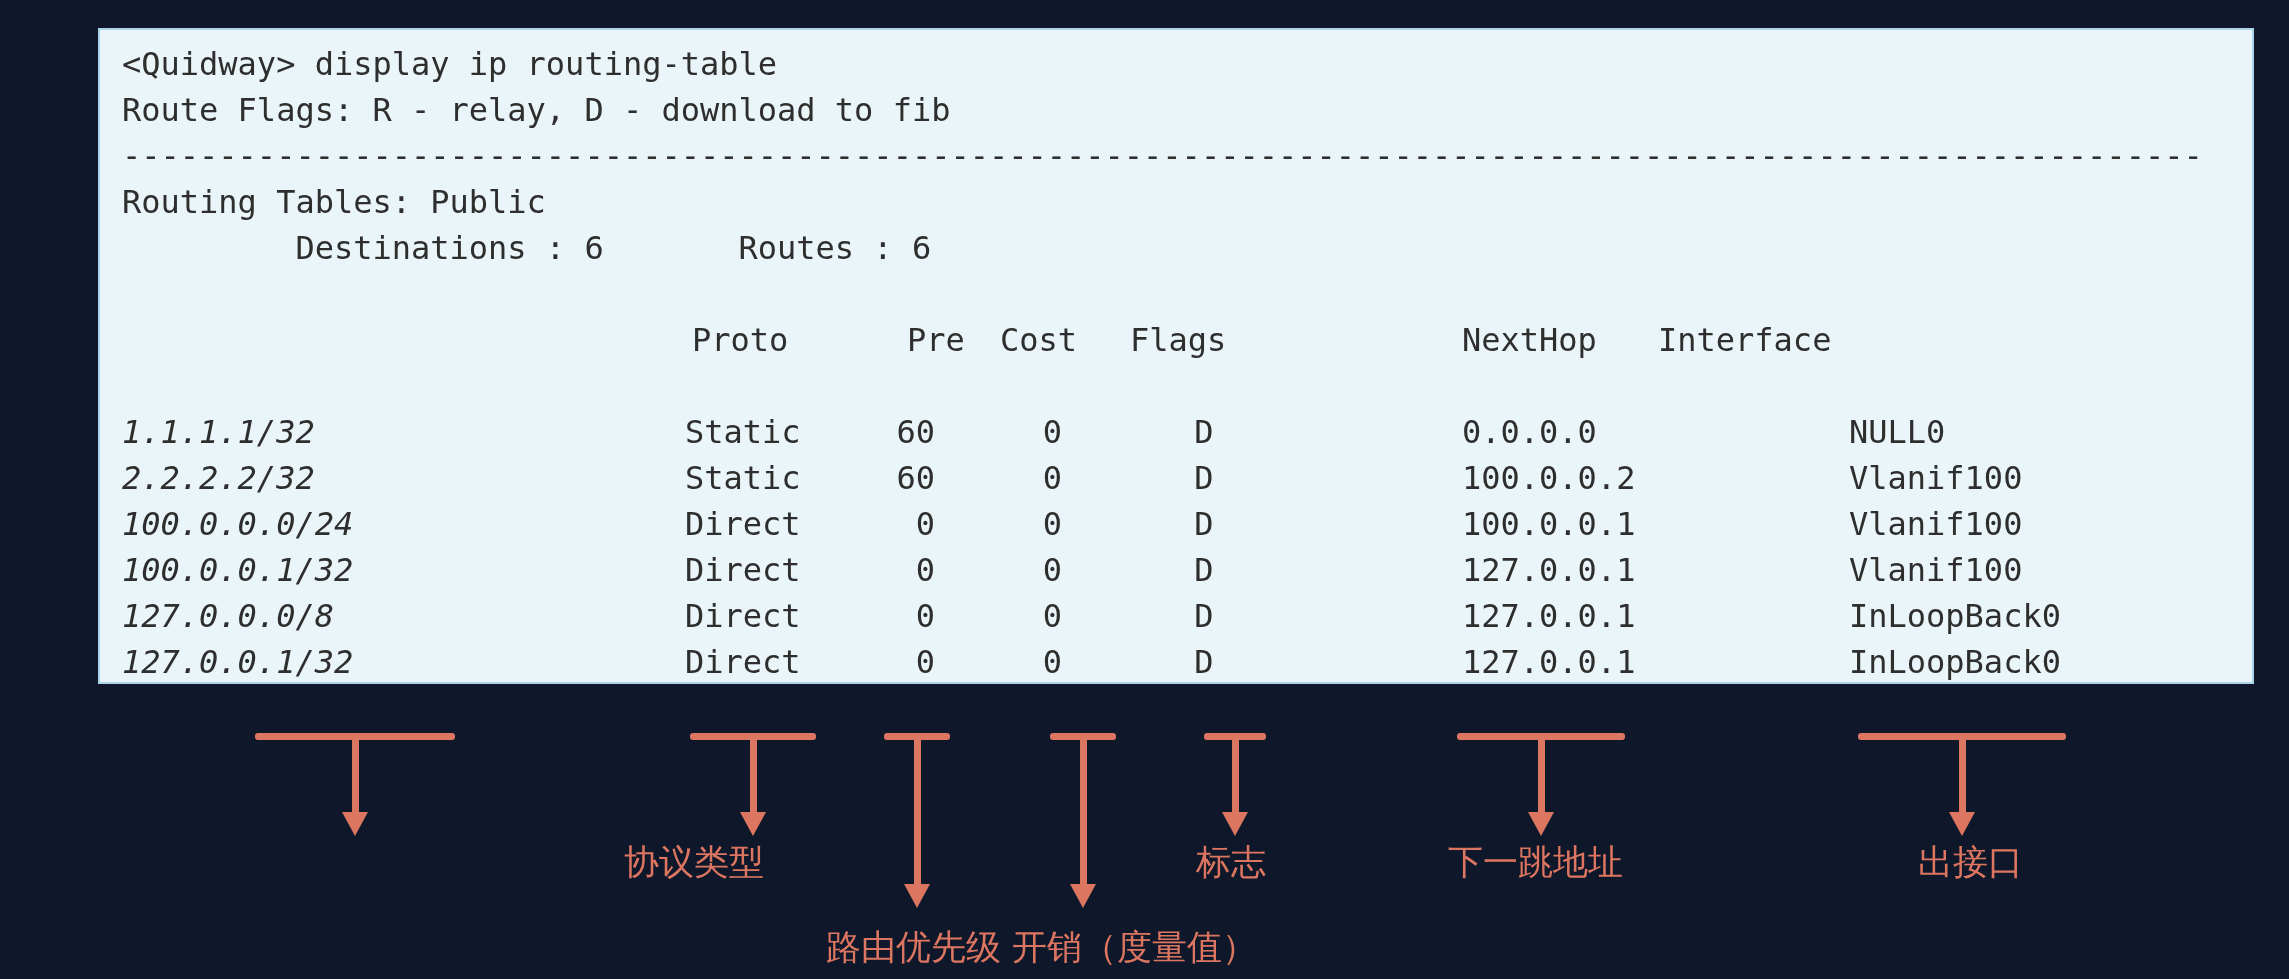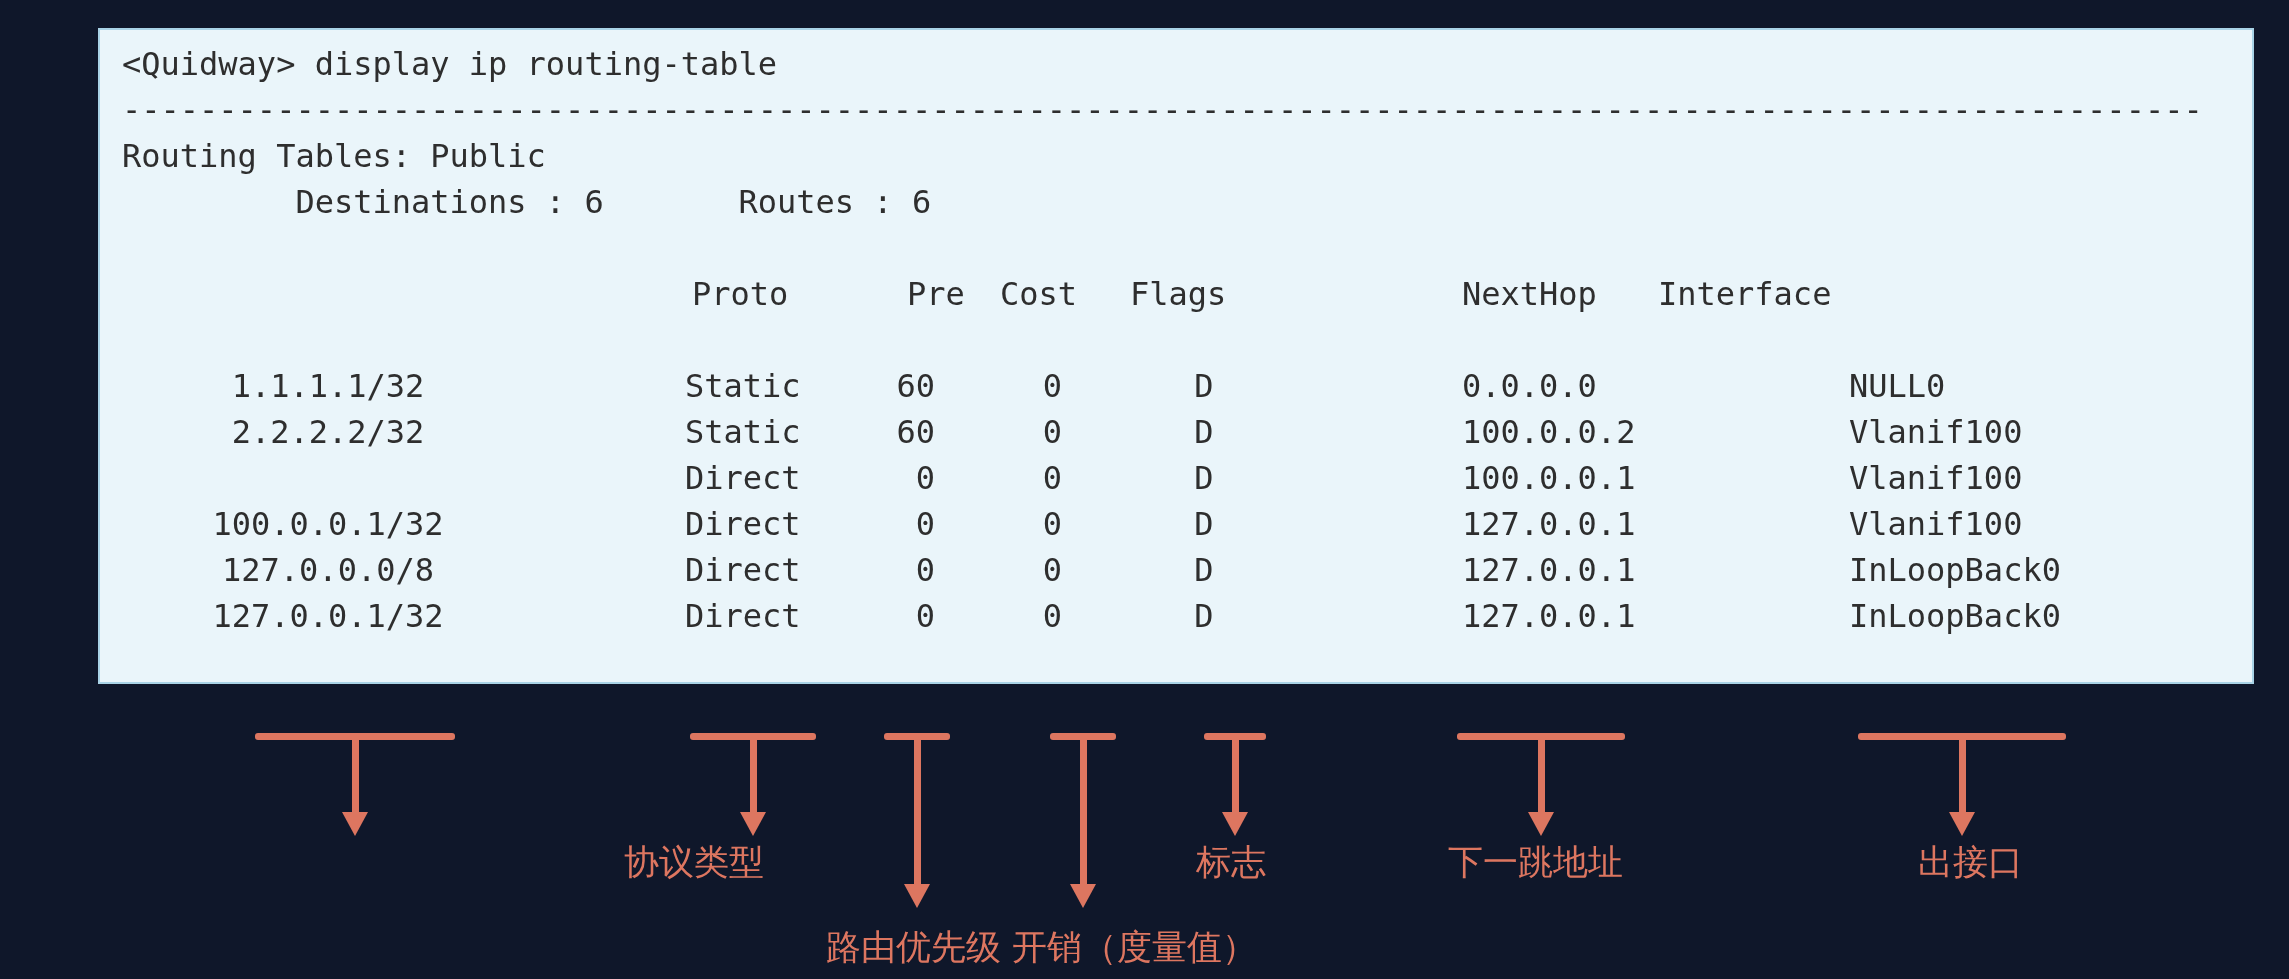--- a/index.html
+++ b/index.html
@@ -37,21 +37,21 @@
   }
   
   .h-dest  { left:48px; }
   .h-proto { left:570px; }
   .h-pre   { left:785px; }
   .h-cost  { left:878px; }
   .h-flags { left:1008px; }
   .h-next  { left:1340px; }
   .h-if    { left:1536px; }
   
-  .c-dest  { left:0;      width:412px; text-align:center; }
+  .c-dest  { left:0;      width:412px; text-align:left;font-style:italic; }
   .c-proto { left:563px; }
   .c-pre   { left:745px;  width:68px;  text-align:right; }
   .c-cost  { left:858px;  width:82px;  text-align:right; }
   .c-flags { left:1052px; width:60px;  text-align:center; }
   .c-next  { left:1340px; }
   .c-if    { left:1727px; }
 
   
   .ann-arrow { position:absolute; top:733px; }
   .ann-arrow .bar {
@@ -88,20 +88,21 @@
     font-family:"DejaVu Sans", sans-serif;
   }
 </style>
 </head>
 <body>
 
 <div class="page">
 
   <div class="terminal">
     <div class="t-line">&lt;Quidway&gt; display ip routing-table</div>
+    <div class="t-line">Route Flags: R - relay, D - download to fib</div>
     <div class="t-line">------------------------------------------------------------------------------------------------------------</div>
     <div class="t-line">Routing Tables: Public</div>
     <div class="t-line">         Destinations : 6       Routes : 6</div>
     <div class="t-line"></div>
 
     <div class="t-row">
       <span class="h-proto">Proto</span>
       <span class="h-pre">Pre</span>
       <span class="h-cost">Cost</span>
       <span class="h-flags">Flags</span>
@@ -122,20 +123,21 @@
     <div class="t-row">
       <span class="c-dest">2.2.2.2/32</span>
       <span class="c-proto">Static</span>
       <span class="c-pre">60</span>
       <span class="c-cost">0</span>
       <span class="c-flags">D</span>
       <span class="c-next">100.0.0.2</span>
       <span class="c-if">Vlanif100</span>
     </div>
     <div class="t-row">
+      <span class="c-dest">100.0.0.0/24</span>
       <span class="c-proto">Direct</span>
       <span class="c-pre">0</span>
       <span class="c-cost">0</span>
       <span class="c-flags">D</span>
       <span class="c-next">100.0.0.1</span>
       <span class="c-if">Vlanif100</span>
     </div>
     <div class="t-row">
       <span class="c-dest">100.0.0.1/32</span>
       <span class="c-proto">Direct</span>

